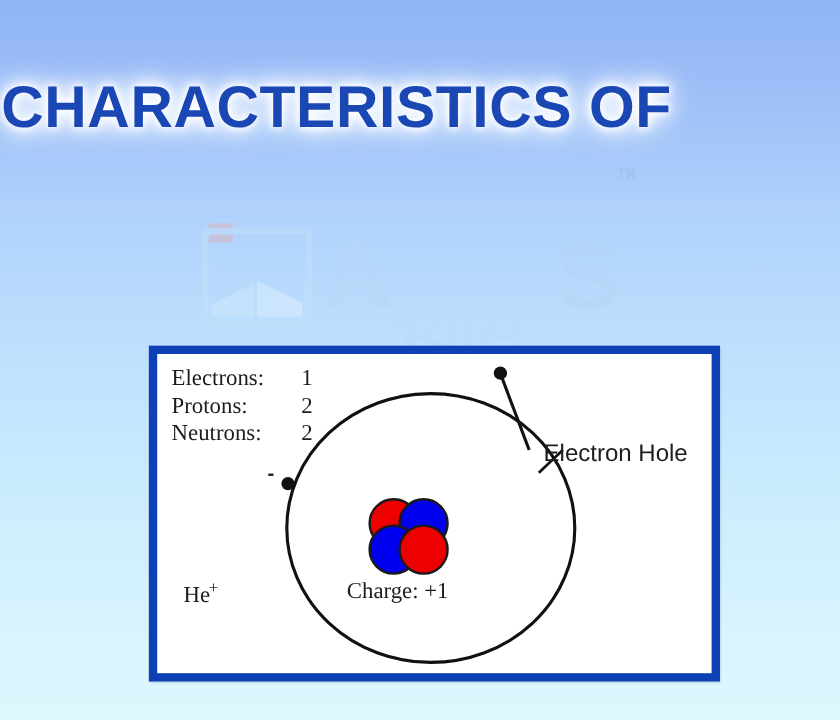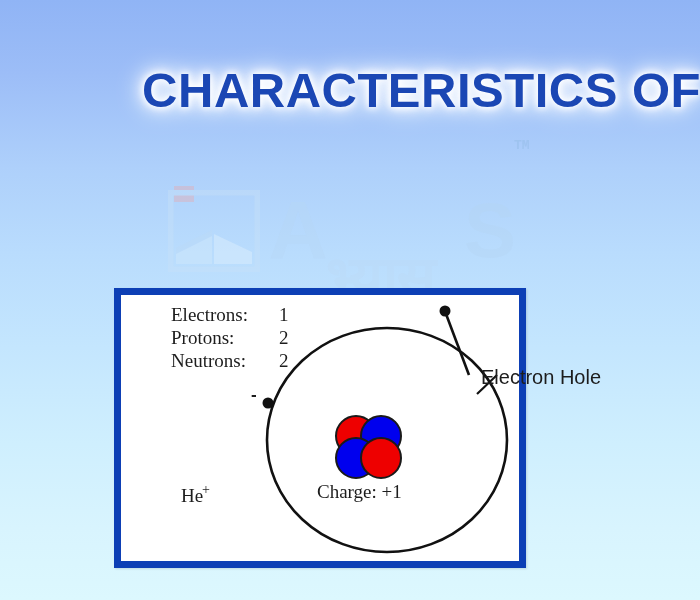--- a/index.html
+++ b/index.html
@@ -109,50 +109,49 @@
     height: 16px;
     background: #e9a9ac;
   }
 
   
   #title-block {
     position: absolute;
     left: 1px;
     top: 62px;
     width: 700px;
-    text-align: right;
+    text-align: left;
     pointer-events: none;
   }
   .title-line {
     font-family: "Liberation Sans", sans-serif;
     font-weight: bold;
     font-size: 49px;
     line-height: 57px;
     letter-spacing: 0.5px;
     color: #1b47b4;
     text-shadow:
        0 0 6px #ffffff,
        0 0 10px #ffffff,
        0 0 16px #ffffff,
        0 0 22px #ffffff,
        0 0 30px #eef6ff;
   }
 
   
   #diagram-frame {
     position: absolute;
-    left: 114px;
+    left: 124px;
     top: 288px;
-    width: 412px;
+    width: 476px;
     height: 280px;
     border: 7px solid #0d3fb5;
     box-sizing: border-box;
     background: #ffffff;
     box-shadow: 1px 1px 2px rgba(0,0,0,0.12);
-    padding-left: 38px;
   }
   #diagram-svg {
     display: block;
     width: 460px;
     height: 266px;
   }
   .lbl-serif {
     font-family: "Liberation Serif", serif;
     fill: #1d1d1d;
   }

